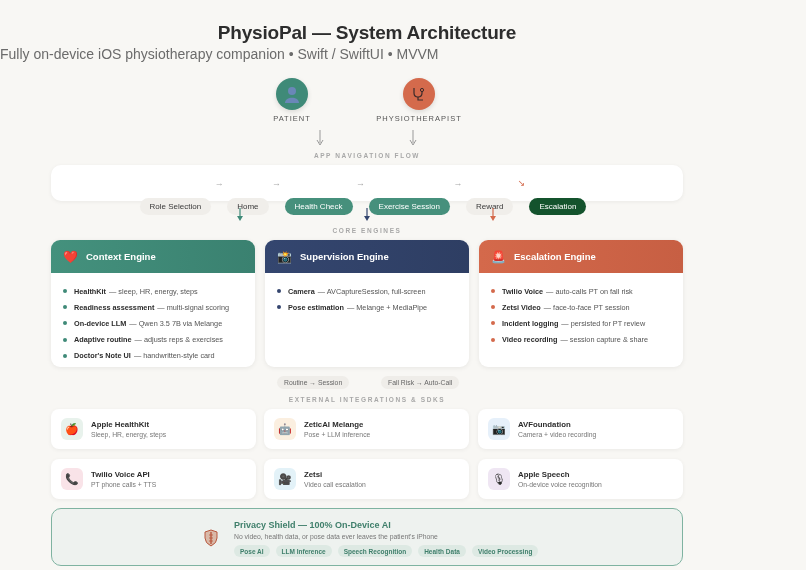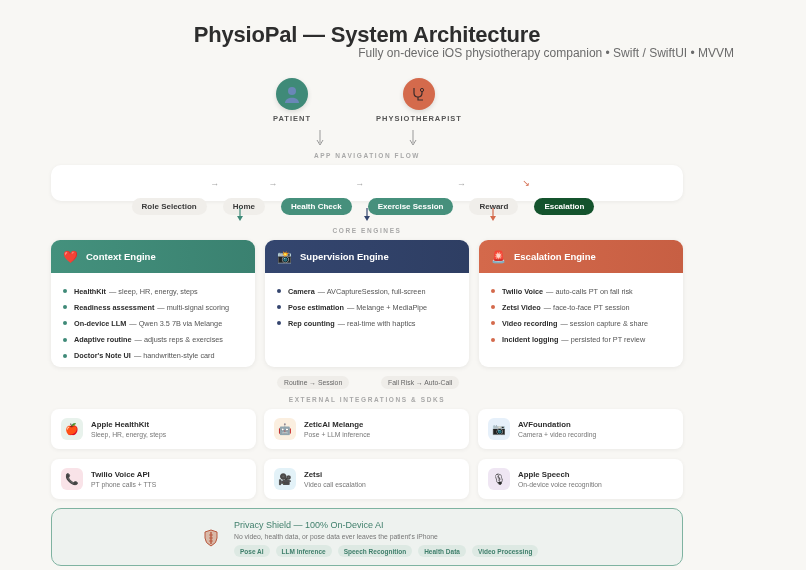--- a/index.html
+++ b/index.html
@@ -7,55 +7,55 @@
   body {
     background: #f8f7f4;
     font-family: "Liberation Sans", "DejaVu Sans", sans-serif;
     color: #2a2a2a;
     position: relative;
   }
   .abs { position: absolute; }
 
   .title {
     left: 0; width: 734px; top: 22px; text-align: center;
-    font-size: 22px; font-weight: 700; color: #2d2d2d; letter-spacing: -0.2px;
+    font-size: 19px; font-weight: 700; color: #2d2d2d; letter-spacing: -0.2px;
   }
   .subtitle {
-    left: 0; width: 734px; top: 46px; text-align: right;
-    font-size: 12px; color: #6b6b6b;
+    left: 0; width: 734px; top: 46px; text-align: left;
+    font-size: 14px; color: #6b6b6b;
   }
 
   .role-avatar {
     width: 32px; height: 32px; border-radius: 50%;
     display: flex; align-items: center; justify-content: center;
     box-shadow: 0 2px 5px rgba(0,0,0,0.12);
     font-size: 14px;
   }
   .role-label {
-    font-size: 7.5px; font-weight: 700; letter-spacing: 1px; color: #555;
+    font-size: 7.5px; font-weight: 400; letter-spacing: 1px; color: #555;
     text-align: center;
   }
   .arrow-down {
     width: 10px; height: 18px; display: flex; align-items: flex-start; justify-content: center;
   }
 
   .section-label {
     left: 0; width: 734px; text-align: center;
     font-size: 6.5px; font-weight: 700; letter-spacing: 1.6px; color: #a8a8a8;
   }
 
   .nav-panel {
     left: 51px; top: 165px; width: 632px; height: 36px;
     background: #fff; border-radius: 10px;
     box-shadow: 0 1px 4px rgba(0,0,0,0.06);
     display: flex; align-items: center; justify-content: center; gap: 0;
   }
   .nav-pill {
     height: 17px; padding: 0 10px; border-radius: 9px;
-    font-size: 8px; font-weight: 700; display: flex; align-items: center;
+    font-size: 8px; font-weight: 400; display: flex; align-items: center;
     white-space: nowrap;
     margin-top: 46px;
   }
   .nav-pill.neutral { background: #f0eeea; color: #3a3a3a; }
   .nav-pill.teal { background: #46907c; color: #fff; }
   .nav-pill.orange { background: #14532d; color: #fff; }
   .nav-arrow {
     width: 16px; text-align: center; font-size: 9px; color: #a8a8a8;
   }
   .nav-arrow.diag { color: #d46a4c; }
@@ -99,21 +99,21 @@
 
   .privacy {
     left: 51px; top: 508px; width: 632px; height: 58px;
     border: 1.5px solid #7fb3a1; border-radius: 10px;
     background: #eef2ef;
   }
   .privacy-icon {
     left: 152px; top: 20px; width: 14px; height: 18px;
   }
   .privacy-title {
-    left: 182px; top: 11px; font-size: 9px; font-weight: 400; color: #3f7f6b;
+    left: 182px; top: 11px; font-size: 9px; font-weight: 700; color: #3f7f6b;
   }
   .privacy-desc {
     left: 182px; top: 24px; font-size: 6.8px; color: #777;
   }
   .privacy-tags {
     left: 182px; top: 36px; display: flex; gap: 6px;
   }
   .ptag {
     height: 12px; border-radius: 6px; background: #dde9e3; color: #3f7f6b;
     font-size: 6.5px; font-weight: 700; padding: 0 6px; display: flex; align-items: center; white-space: nowrap;
@@ -240,25 +240,20 @@
     <li>
         <span class="dot" style="background:#34456e"></span>
         <b>Camera</b>
         <span>— AVCaptureSession, full-screen</span>
       </li>
     <li>
         <span class="dot" style="background:#34456e"></span>
         <b>Pose estimation</b>
         <span>— Melange + MediaPipe</span>
       </li>
-    <li>
-        <span class="dot" style="background:#34456e"></span>
-        <b>Rep counting</b>
-        <span>— real-time with haptics</span>
-      </li>
   </ul>
 </div>
 
 <div class="abs engine" style="left:479px;">
   <div class="engine-head" style="background:linear-gradient(90deg,#d4694b,#c75f43);">
     <span class="engine-icon">🚨</span>
     <span>Escalation Engine</span>
   </div>
   <ul class="engine-list">
     <li>
@@ -266,27 +261,27 @@
         <b>Twilio Voice</b>
         <span>— auto-calls PT on fall risk</span>
       </li>
     <li>
         <span class="dot" style="background:#d46a4c"></span>
         <b>Zetsi Video</b>
         <span>— face-to-face PT session</span>
       </li>
     <li>
         <span class="dot" style="background:#d46a4c"></span>
+        <b>Incident logging</b>
+        <span>— persisted for PT review</span>
+      </li>
+    <li>
+        <span class="dot" style="background:#d46a4c"></span>
         <b>Video recording</b>
         <span>— session capture &amp; share</span>
-      </li>
-    <li>
-        <span class="dot" style="background:#d46a4c"></span>
-        <b>Incident logging</b>
-        <span>— persisted for PT review</span>
       </li>
   </ul>
 </div>
 
 <div class="abs chip" style="left:277px;top:376px;">Routine → Session</div>
 <div class="abs chip" style="left:381px;top:376px;">Fall Risk → Auto-Call</div>
 
 <div class="abs section-label" style="top:396px;">EXTERNAL INTEGRATIONS &amp; SDKS</div>
 
 <div class="abs ext-card" style="left:51px;top:409px;">

